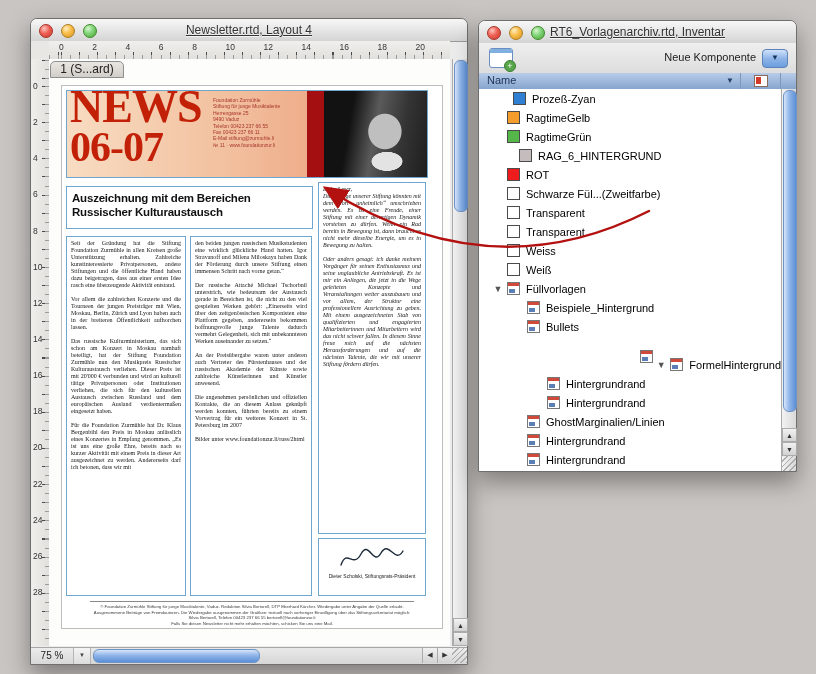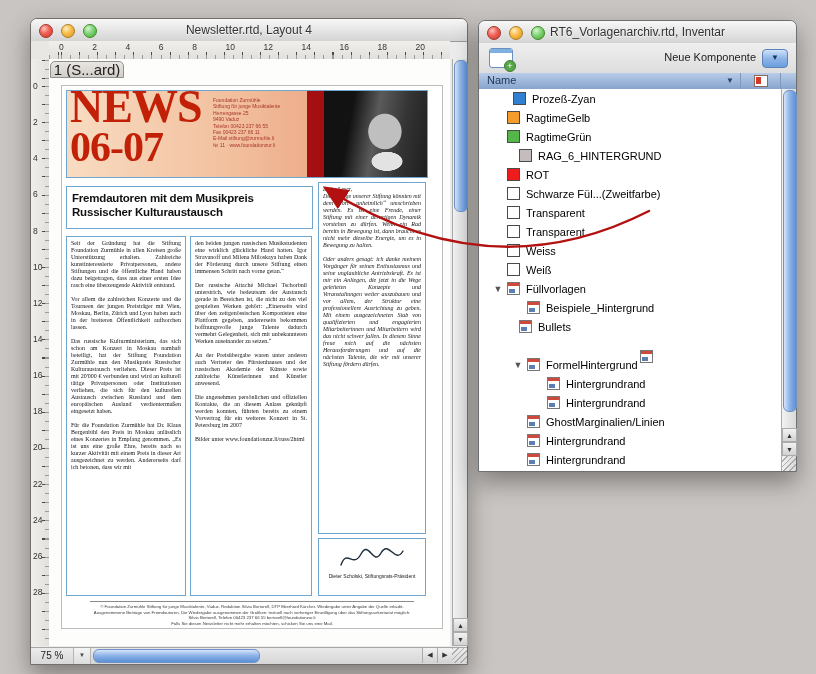--- a/index.html
+++ b/index.html
@@ -3,21 +3,21 @@
 <meta charset="utf-8">
 <style>
   html,body{margin:0;padding:0;}
   .stage{position:relative;width:816px;height:674px;background:#c9c5c2;overflow:hidden;
          font-family:"Liberation Sans",sans-serif;}
   .window{position:absolute;background:#ececec;border:1px solid #6f6f6f;border-radius:7px 7px 0 0;
           box-shadow:0 10px 24px rgba(0,0,0,.38);}
   .titlebar{position:absolute;left:0;top:0;right:0;height:22px;border-radius:6px 6px 0 0;
             background:linear-gradient(#f7f7f7,#d4d4d4);border-bottom:1px solid #9a9a9a;}
   .titlebar .ttl{position:absolute;left:0;right:0;top:4px;text-align:center;font-size:12px;color:#333;
-            text-shadow:0 1px 0 rgba(255,255,255,.7);white-space:nowrap;overflow:hidden;}
+            text-shadow:0 1px 0 rgba(255,255,255,.7);white-space:nowrap;overflow:hidden;text-decoration:underline;}
   .lights{position:absolute;left:8px;top:5px;display:flex;gap:8px;z-index:3;}
   .light{width:12px;height:12px;border-radius:50%;}
   .light.red{background:radial-gradient(circle at 35% 30%,#ffc4bd,#ee6055 45%,#c9372b);border:1px solid #a53227;}
   .light.yel{background:radial-gradient(circle at 35% 30%,#ffeec2,#f8bb46 45%,#d3952a);border:1px solid #ad7d22;}
   .light.grn{background:radial-gradient(circle at 35% 30%,#d7f6cd,#7ed377 45%,#4da32f);border:1px solid #3f8a27;}
 
   
   .nl{left:30px;top:18px;width:436px;height:645px;}
   .nl .corner{position:absolute;left:0;top:22px;width:18px;height:18px;background:#e9e7e4;
               border-right:1px solid #a7a7a7;border-bottom:1px solid #a7a7a7;}
@@ -36,21 +36,21 @@
           background-image:
             repeating-linear-gradient(to bottom,#9a9a9a 0 1px,transparent 1px 9.05px),
             repeating-linear-gradient(to bottom,#4a4a4a 0 1px,transparent 1px 18.1px),
             linear-gradient(90deg,#f1efec,#e2e0dd);
           background-position:right 0 top 27px,right 0 top 27px,0 0;
           background-size:4px auto,7px auto,auto auto;background-repeat:repeat-y,repeat-y,no-repeat;}
   .vruler .nums{position:absolute;left:2px;top:22px;height:516px;display:flex;flex-direction:column;
           justify-content:space-between;font-size:8.5px;color:#333;}
   .viewport{position:absolute;left:18px;top:40px;width:401px;height:587px;background:#fdfdfc;overflow:hidden;}
   .pagetab{position:absolute;left:1px;top:2px;width:72px;height:15px;background:linear-gradient(#e9e6e2,#d2cec9);
-           border:1px solid #8f8f8f;border-radius:5px 5px 0 0;font-size:15px;color:#222;text-align:center;
+           border:1px solid #8f8f8f;border-radius:5px 5px 0 0;font-size:12px;color:#222;text-align:center;
            line-height:15px;overflow:hidden;}
   .page{position:absolute;left:12px;top:26px;width:380px;height:542px;background:#fff;border:1px solid #bdbdbd;}
   .frame{position:absolute;border:1px solid #6ea6cf;box-sizing:border-box;overflow:hidden;}
   .masthead{left:4px;top:4px;width:362px;height:88px;background:linear-gradient(90deg,#f8dcc2,#f2c09e 45%,#eeae8c 66%);}
   .logo{position:absolute;left:3px;top:-7px;width:150px;font-family:"Liberation Serif",serif;font-weight:bold;
         color:#c22108;letter-spacing:-1px;line-height:1;}
   .logo .l1{font-size:46px;}
   .logo .l2{font-size:42px;margin-top:-4px;}
   .mastinfo{position:absolute;left:146px;top:6px;width:92px;font-size:5px;line-height:6.4px;color:#a8362c;
         white-space:pre-line;}
@@ -199,21 +199,21 @@
 Herrengasse 25
 9490 Vaduz
 Telefon 00423 237 66 55
 Fax 00423 237 66 11
 E-Mail stiftung@zurmuhle.li
 № 11 · www.foundationzur.li</div>
           <div class="redbar" style="background-color: rgb(164, 15, 18);"></div>
           <div class="photo"></div>
         </div>
 
-        <div class="frame headline">Fremdautoren mit dem Musikpreis
+        <div class="frame headline">Auszeichnung mit dem Bereichen
 Russischer Kulturaustausch</div>
 
         <div class="frame bodycol col1">Seit der Gründung hat die Stiftung Foundation Zurmühle in allen Kreisen große Unterstützung erhalten. Zahlreiche kunstinteressierte Privatpersonen, andere Stiftungen und die öffentliche Hand haben dazu beigetragen, dass aus einer ersten Idee rasch eine überzeugende Aktivität entstand.
 
 Vor allem die zahlreichen Konzerte und die Tourneen der jungen Preisträger mit Wien, Moskau, Berlin, Zürich und Lyon haben auch in der breiteren Öffentlichkeit aufhorchen lassen.
 
 Das russische Kulturministerium, das sich schon am Konzert in Moskau namhaft beteiligt, hat der Stiftung Foundation Zurmühle nun den Musikpreis Russischer Kulturaustausch verliehen. Dieser Preis ist mit 20'000 € verbunden und wird an kulturell tätige Privatpersonen oder Institutionen verliehen, die sich für den kulturellen Austausch zwischen Russland und dem europäischen Ausland verdientermaßen eingesetzt haben.
 
 Für die Foundation Zurmühle hat Dr. Klaus Bergenbihl den Preis in Moskau anlässlich eines Konzertes in Empfang genommen. „Es ist uns eine große Ehre, bereits nach so kurzer Aktivität mit einem Preis in dieser Art ausgezeichnet zu werden. Andererseits darf ich betonen, dass wir mit</div>
         <div class="frame bodycol col2">den beiden jungen russischen Musikstudenten eine wirklich glückliche Hand hatten. Igor Stravanoff und Milena Miloskaya haben Dank der Förderung durch unsere Stiftung einen immensen Schritt nach vorne getan.“
@@ -370,35 +370,35 @@
           <span class="inv-label">Füllvorlagen</span>
         </div>
 
         <div class="inv-row" style="padding-left: 32px;">
           <span class="disc" style="visibility: hidden;"></span>
 
           <span class="compic"></span>
           <span class="inv-label">Beispiele_Hintergrund</span>
         </div>
 
-        <div class="inv-row" style="padding-left: 24px;">
+        <div class="inv-row" style="padding-left: 32px;">
           <span class="disc" style="visibility: hidden;"></span>
 
           <span class="compic"></span>
           <span class="inv-label">Bullets</span>
         </div>
 
         <div class="inv-row" style="padding-left: 32px; flex-direction: column;">
           <span class="disc" style="visibility: hidden;"></span>
 
           <span class="compic"></span>
           <span class="inv-label">Containerränder</span>
         </div>
 
-        <div class="inv-row" style="padding-left: 32px;">
+        <div class="inv-row" style="padding-left: 32px; justify-content: flex-end;">
           <span class="disc"></span>
 
           <span class="compic"></span>
           <span class="inv-label">FormelHintergrund</span>
         </div>
 
         <div class="inv-row" style="padding-left: 52px;">
           <span class="disc" style="visibility: hidden;"></span>
 
           <span class="compic"></span>

